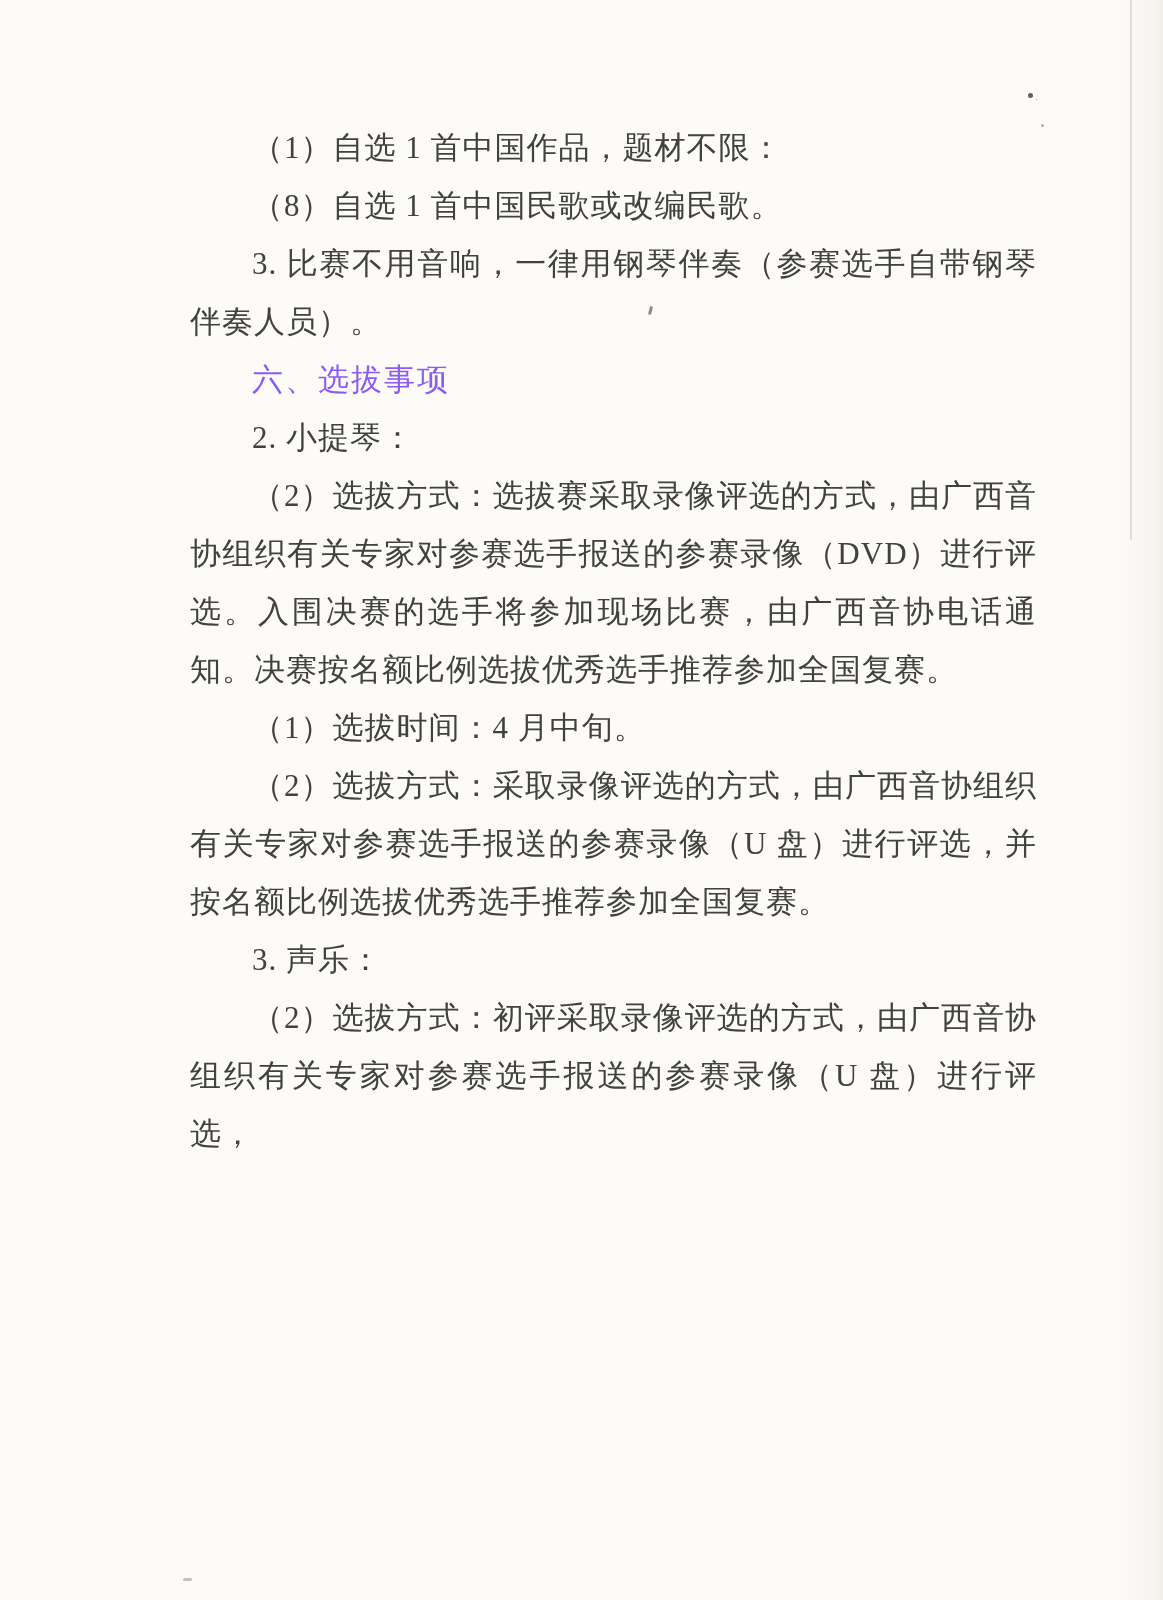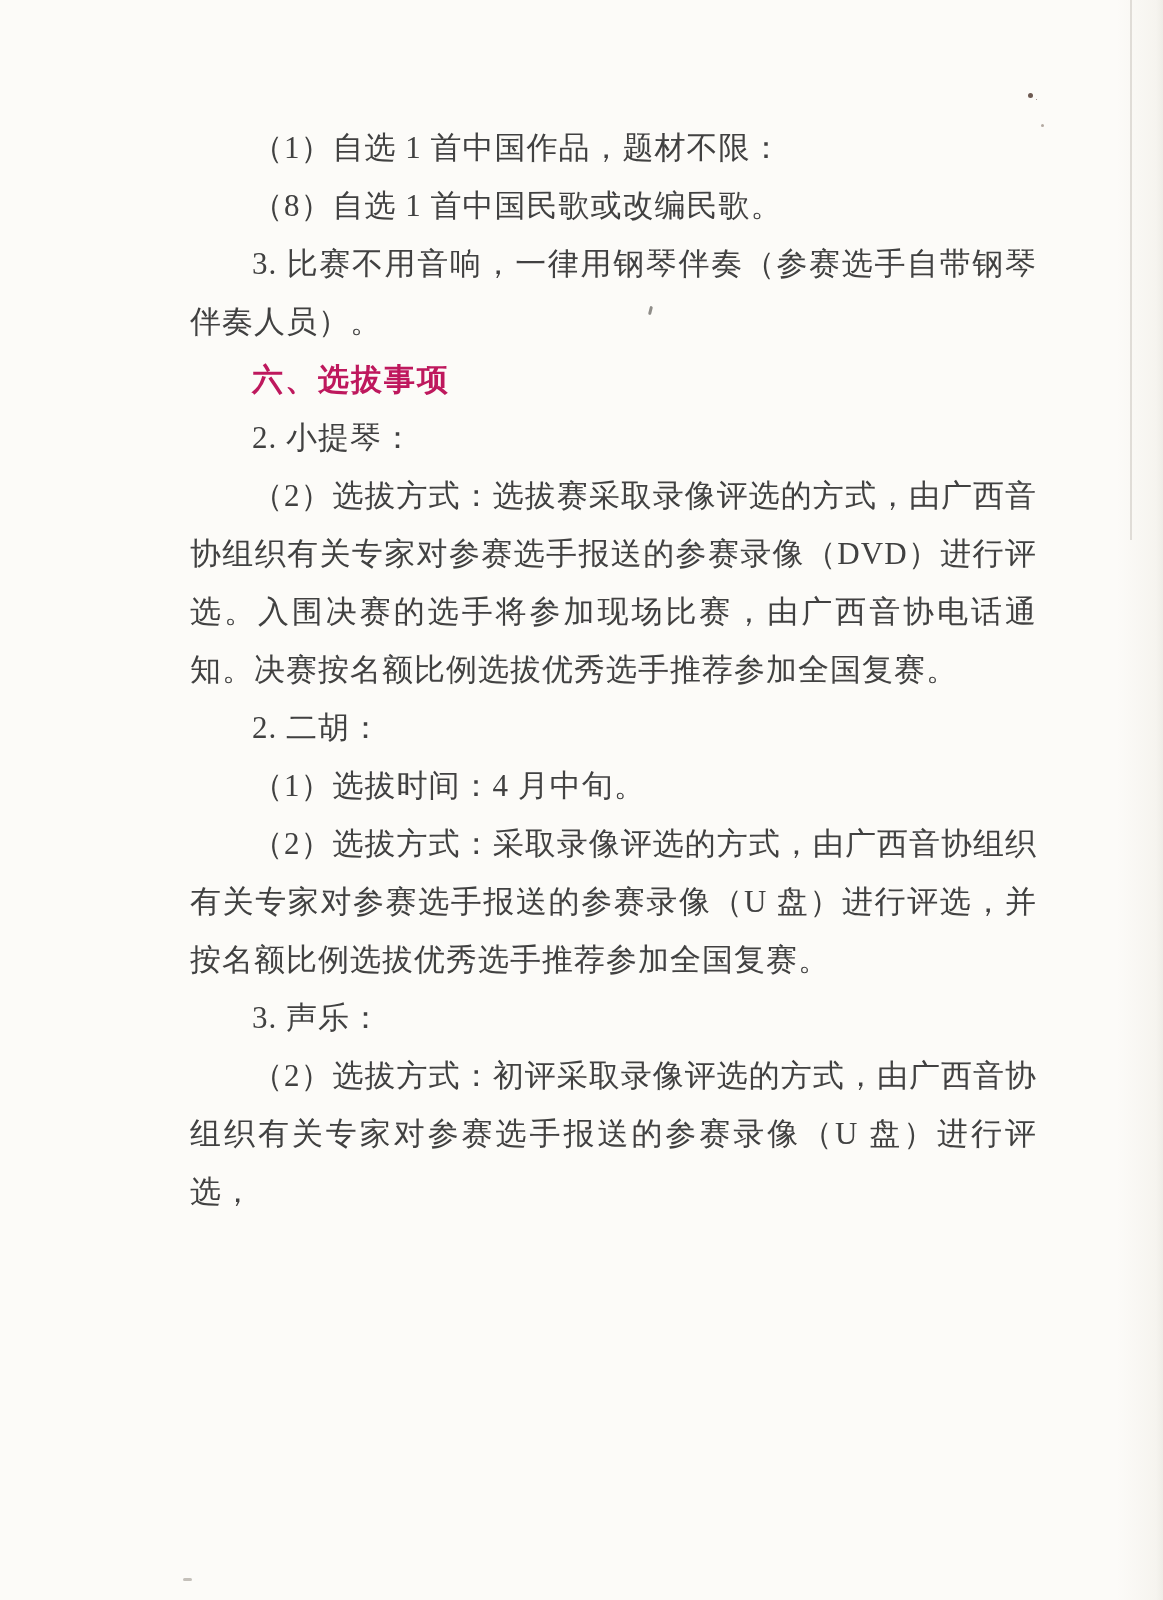--- a/index.html
+++ b/index.html
@@ -30,22 +30,22 @@
     line-height: 58px;
     letter-spacing: 1px;
     margin-left: 32px;
   }
   .content p {
     margin: 0;
     text-indent: 2em;
     text-align: justify;
   }
   .content p.heading {
-    font-weight: 700;
-    color: #be185d;
+    font-weight: 400;
+    color: #8b5cf6;
     letter-spacing: 2px;
   }
   
   .speck {
     position: absolute;
     border-radius: 50%;
   }
   .speck-a {
     left: 1028px; top: 93px;
     width: 5px; height: 5px;
@@ -82,21 +82,20 @@
 
 <div class="paper"></div>
 
 <div class="content">
   <p>（1）自选 1 首中国作品，题材不限：</p>
   <p>（8）自选 1 首中国民歌或改编民歌。</p>
   <p>3. 比赛不用音响，一律用钢琴伴奏（参赛选手自带钢琴伴奏人员）。</p>
   <p class="heading">六、选拔事项</p>
   <p>2. 小提琴：</p>
   <p>（2）选拔方式：选拔赛采取录像评选的方式，由广西音协组织有关专家对参赛选手报送的参赛录像（DVD）进行评选。入围决赛的选手将参加现场比赛，由广西音协电话通知。决赛按名额比例选拔优秀选手推荐参加全国复赛。</p>
-  <p>2. 二胡：</p>
   <p>（1）选拔时间：4 月中旬。</p>
   <p>（2）选拔方式：采取录像评选的方式，由广西音协组织有关专家对参赛选手报送的参赛录像（U 盘）进行评选，并按名额比例选拔优秀选手推荐参加全国复赛。</p>
   <p>3. 声乐：</p>
   <p>（2）选拔方式：初评采取录像评选的方式，由广西音协组织有关专家对参赛选手报送的参赛录像（U 盘）进行评选，</p>
 </div>
 
 <div class="speck speck-a"></div>
 <div class="speck speck-b"></div>
 <div class="speck speck-c"></div>
 <div class="speck speck-d"></div>

